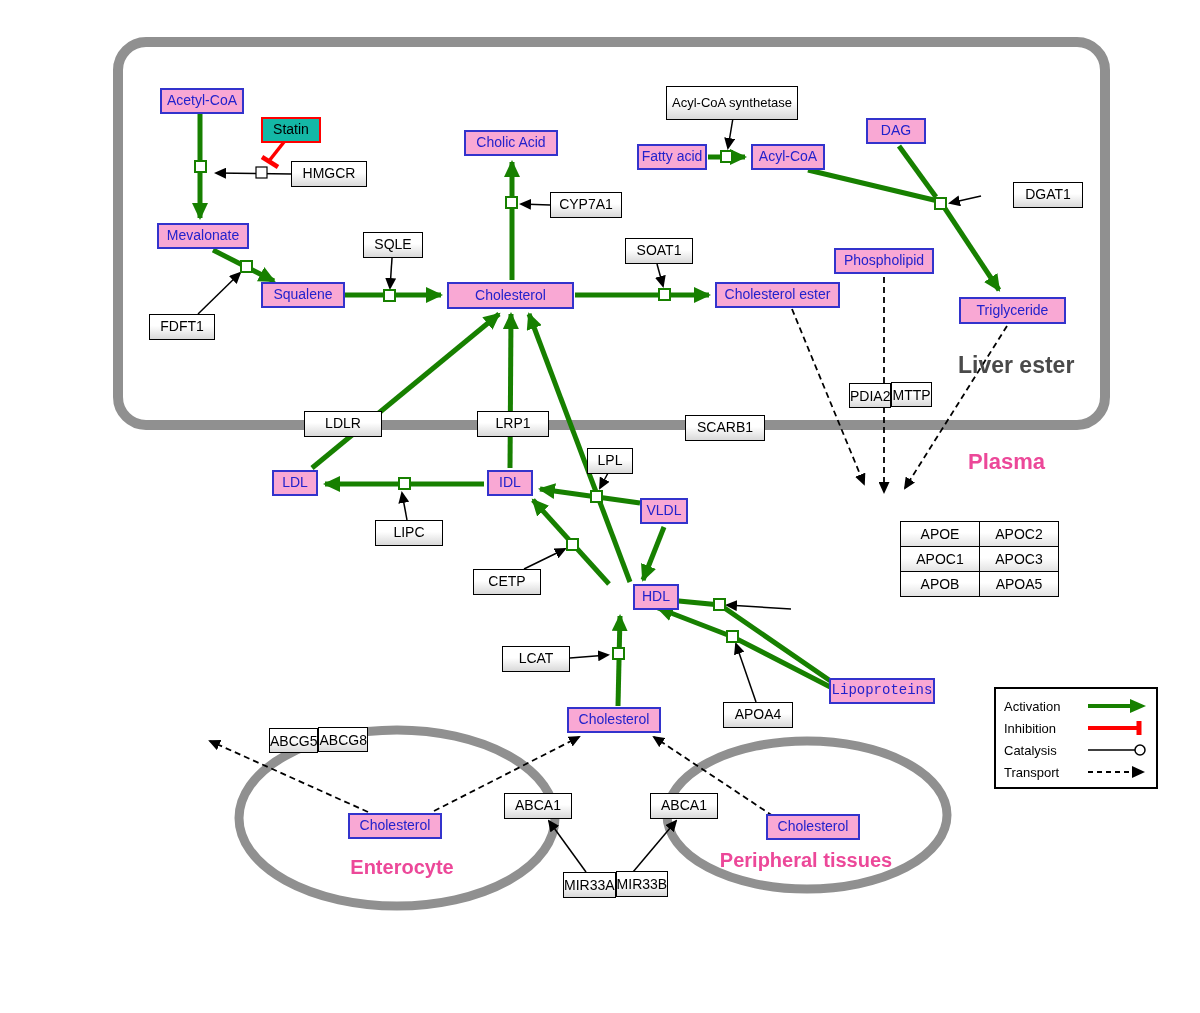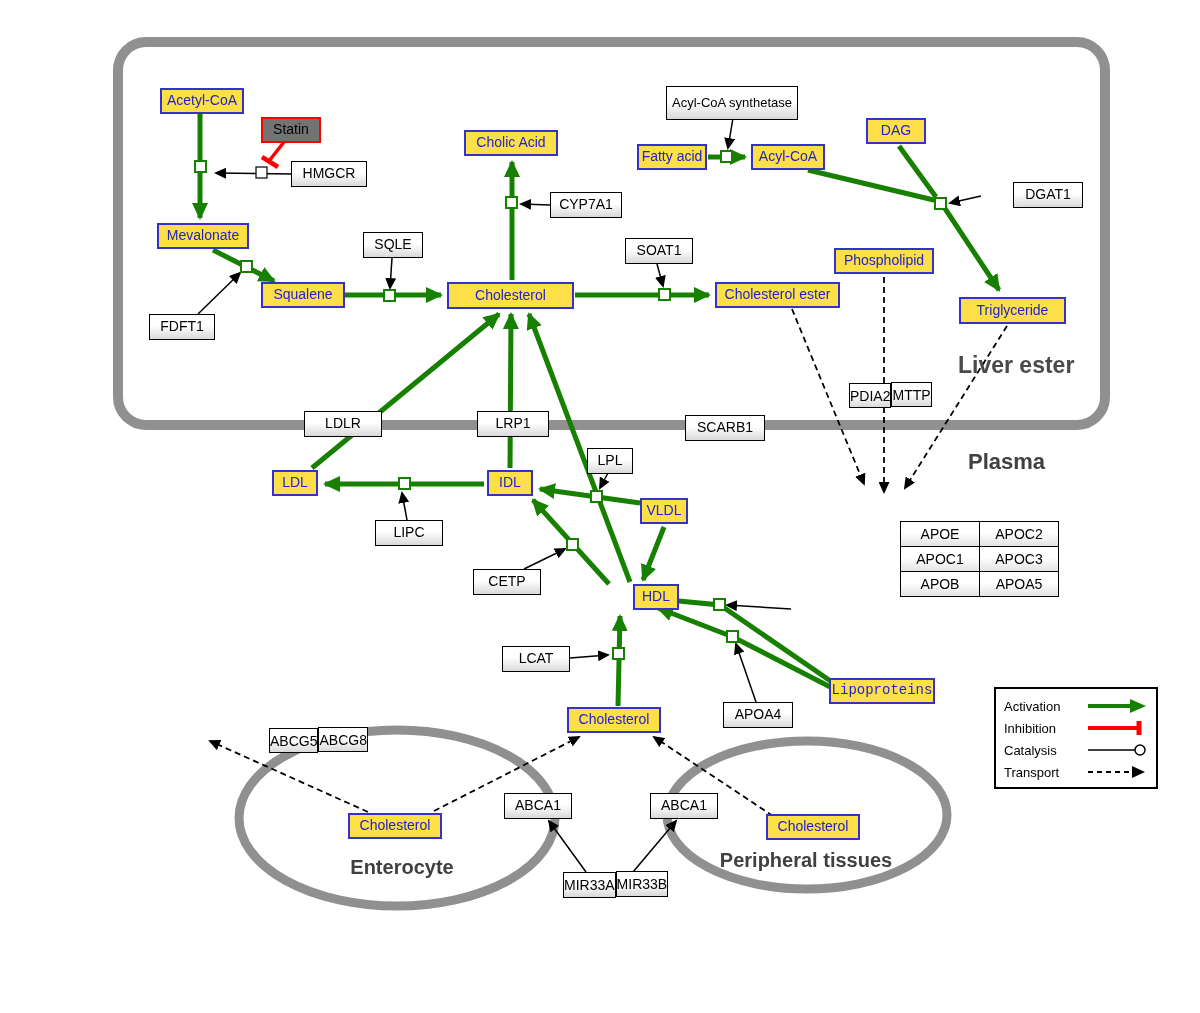--- a/index.html
+++ b/index.html
@@ -1,33 +1,33 @@
 <!DOCTYPE html>
 <html><head>
 <meta charset="utf-8">
 <style>
   html,body{margin:0;padding:0;background:#fff;}
   .canvas{position:relative;width:1200px;height:1013px;background:#fff;overflow:hidden;
           font-family:"Liberation Sans",sans-serif;}
   svg.layer{position:absolute;left:0;top:0;z-index:1;}
   .node{position:absolute;z-index:2;display:flex;align-items:center;justify-content:center;
-        box-sizing:border-box;background:#fde047;text-align:center;font-size:14px;line-height:1.1;}
+        box-sizing:border-box;background:#f9a8d4;text-align:center;font-size:14px;line-height:1.1;}
   .metabolite{border:2px solid #3333cc;color:#2222cc;}
   .gene{border:1px solid #000;color:#000;background:linear-gradient(#ffffff 45%,#d9d9d9);}
   .gene.red{border:2px solid #ff0000;}
   .stack{position:absolute;z-index:2;display:flex;flex-direction:row;border-radius:12px;}
   .stack .cell{box-sizing:border-box;border:1px solid #000;margin-top:-1px;display:flex;
                align-items:center;justify-content:center;font-size:14px;color:#000;
                background:linear-gradient(#ffffff 45%,#d9d9d9);}
   .stack .cell:first-child{margin-top:0;}
   .apo-table{position:absolute;z-index:2;display:grid;grid-template-columns:79px 79px;}
   .apo-table .cell{box-sizing:border-box;border:1px solid #000;margin-left:-1px;margin-top:-1px;
                    height:26px;display:flex;align-items:center;justify-content:center;
                    font-size:14px;background:linear-gradient(#ffffff 45%,#e3e3e3);}
-  .comp-label{position:absolute;z-index:2;font-weight:bold;color:#404040;font-size:21px;}
+  .comp-label{position:absolute;z-index:2;font-weight:bold;color:#ec4899;font-size:21px;}
   .comp-label.dark{color:#4a4a4a;font-size:23px;}
   .legend{position:absolute;z-index:3;left:994px;top:687px;width:164px;height:102px;
           border:2px solid #000;background:#fff;box-sizing:border-box;padding:6px 8px;}
   .legend .row{display:flex;align-items:center;justify-content:space-between;height:22px;}
   .legend .lbl{font-size:13px;color:#000;}
 </style>
 </head>
 <body>
 
 <div class="canvas">
@@ -136,21 +136,21 @@
   <div class="node metabolite" style="left:959px;top:297px;width:107px;height:27px;">Triglyceride</div>
   <div class="node metabolite" style="left:272px;top:470px;width:46px;height:26px;">LDL</div>
   <div class="node metabolite" style="left:487px;top:470px;width:46px;height:26px;">IDL</div>
   <div class="node metabolite" style="left:640px;top:498px;width:48px;height:26px;">VLDL</div>
   <div class="node metabolite" style="left:601px;top:584px;width:46px;height:26px;margin-left:32px;">HDL</div>
   <div class="node metabolite" style="left:567px;top:707px;width:94px;height:26px;">Cholesterol</div>
   <div class="node metabolite" style="left:348px;top:813px;width:94px;height:26px;">Cholesterol</div>
   <div class="node metabolite" style="left:766px;top:814px;width:94px;height:26px;">Cholesterol</div>
   <div class="node metabolite" style="left:829px;top:678px;width:106px;height:26px;font-family:Liberation Mono, monospace;">Lipoproteins</div>
 
-  <div class="node gene red" style="left:261px;top:117px;width:60px;height:26px;background:#737373;">Statin</div>
+  <div class="node gene red" style="left:261px;top:117px;width:60px;height:26px;background:#14b8a6;">Statin</div>
   <div class="node gene" style="left:291px;top:161px;width:76px;height:26px;">HMGCR</div>
   <div class="node gene" style="left:363px;top:232px;width:60px;height:26px;">SQLE</div>
   <div class="node gene" style="left:149px;top:314px;width:66px;height:26px;">FDFT1</div>
   <div class="node gene" style="left:550px;top:192px;width:72px;height:26px;">CYP7A1</div>
   <div class="node gene" style="left:625px;top:238px;width:68px;height:26px;">SOAT1</div>
   <div class="node gene" style="left:666px;top:86px;width:132px;height:34px;font-size:13px;">Acyl-CoA synthetase</div>
   <div class="node gene" style="left:980px;top:182px;width:70px;height:26px;margin-left:33px;">DGAT1</div>
   <div class="node gene" style="left:304px;top:411px;width:78px;height:26px;">LDLR</div>
   <div class="node gene" style="left:477px;top:411px;width:72px;height:26px;">LRP1</div>
   <div class="node gene" style="left:685px;top:415px;width:80px;height:26px;">SCARB1</div>

